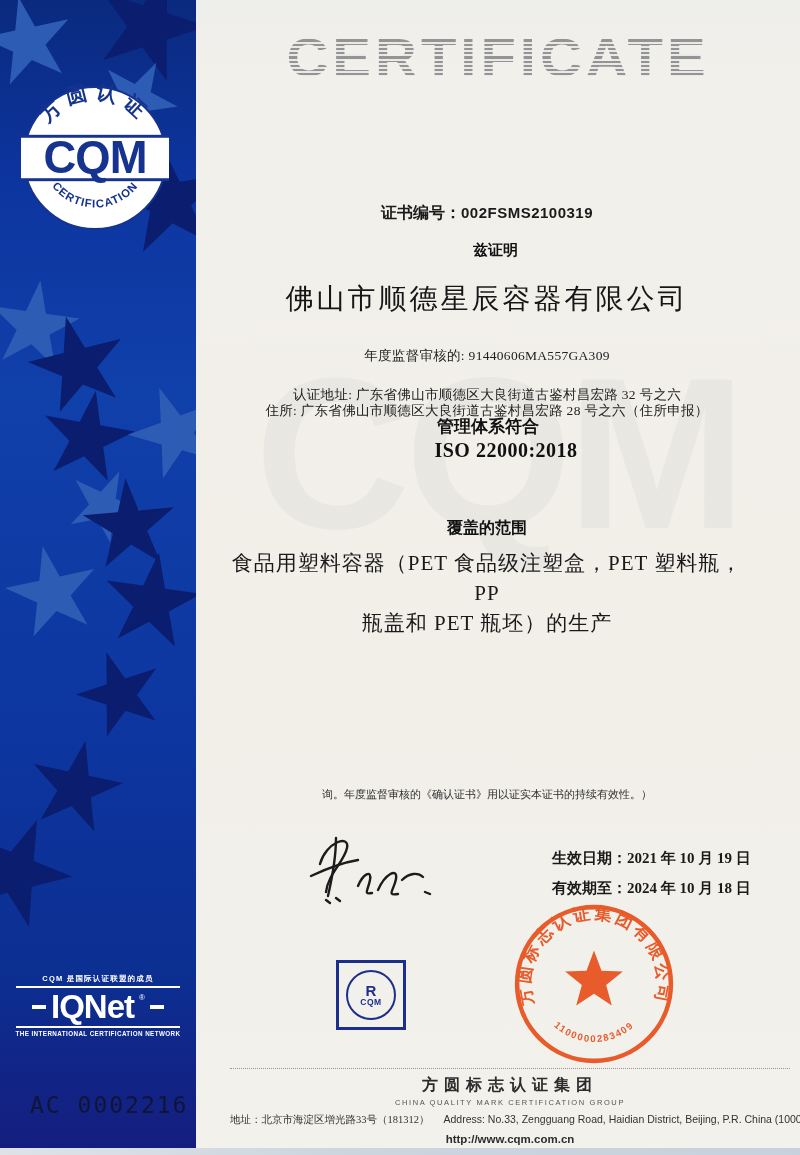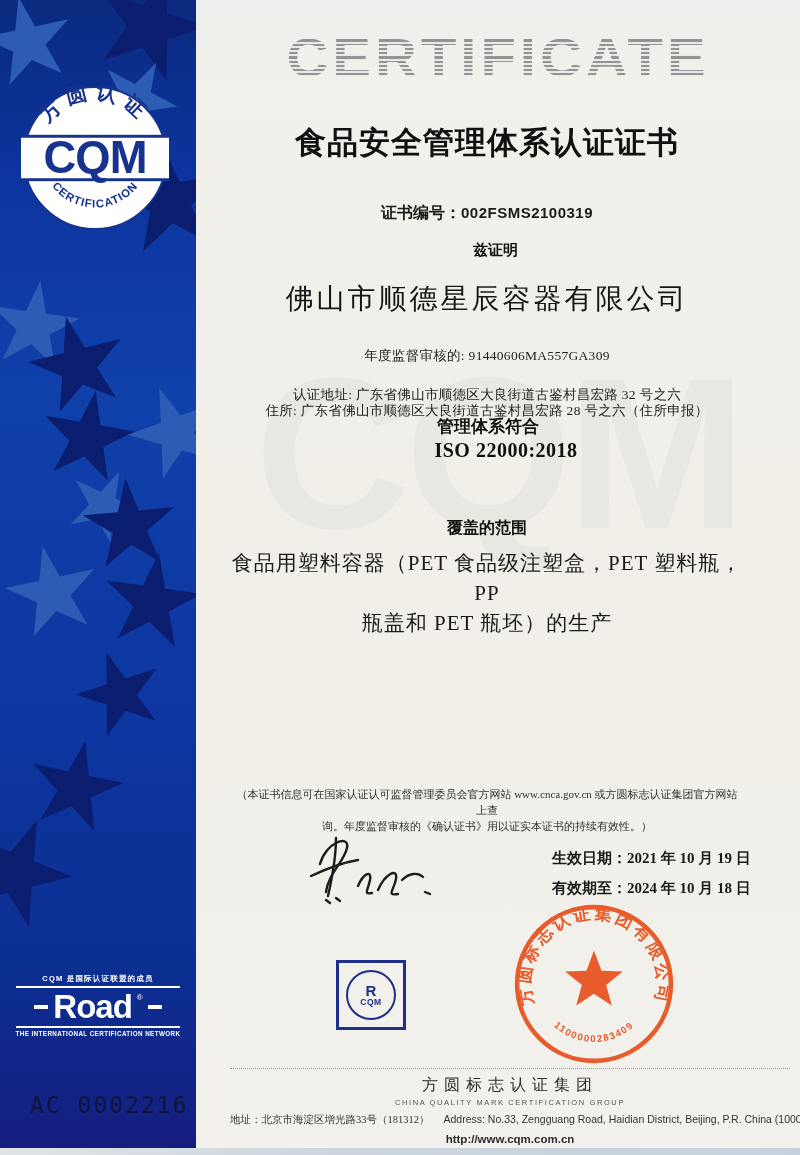--- a/index.html
+++ b/index.html
@@ -74,21 +74,21 @@
   .rcqm .circle{width:46px;height:46px;border:2.5px solid #1d2f8c;border-radius:50%;
         display:flex;flex-direction:column;align-items:center;justify-content:center;color:#1d2f8c;
         font-family:"Liberation Sans", sans-serif;font-weight:bold;}
   .rcqm .r{font-size:15px;line-height:14px;}
   .rcqm .cqm{font-size:8.5px;line-height:9px;letter-spacing:.5px;}
 
   .stamp{position:absolute;left:312px;top:898px;width:172px;height:172px;opacity:.93;}
 
   .footer{position:absolute;left:34px;right:10px;top:1068px;text-align:center;}
   .f-sep{border-top:1px dotted #999;margin-bottom:6px;}
-  .f-cn{font-size:16px;font-weight:normal;letter-spacing:6px;color:#2b2b2b;}
+  .f-cn{font-size:16px;font-weight:bold;letter-spacing:6px;color:#2b2b2b;}
   .f-en{font-size:7.5px;letter-spacing:1.6px;color:#555;margin-top:2px;
         font-family:"Liberation Sans", sans-serif;}
   .f-addr{font-size:10.5px;color:#333;margin-top:6px;white-space:nowrap;
         font-family:"Liberation Sans", sans-serif;}
   .f-addr .cnpart{font-family:"Liberation Serif", serif;margin-right:14px;}
   .f-url{font-size:11.5px;font-weight:bold;color:#2d2d2d;margin-top:6px;
         font-family:"Liberation Sans", sans-serif;}
 
   .bottom-strip{position:absolute;left:0;right:0;bottom:0;height:7px;z-index:5;
         background:linear-gradient(90deg,#dfe3e6 0%,#cdd6df 40%,#c6d1dd 100%);}
@@ -157,36 +157,35 @@
       <text font-family="Liberation Sans, sans-serif" font-size="11.5" font-weight="bold" fill="#16338f" letter-spacing="1">
         <textPath href="#cqmBot" startOffset="50%" text-anchor="middle">CERTIFICATION</textPath>
       </text>
     </svg>
 
     <div class="iqnet">
       <div class="iq-member">CQM 是国际认证联盟的成员</div>
       <div class="iq-line"></div>
       <div class="iq-row">
         <span class="iq-dash"></span>
-        <span class="iq-name">Road</span>
+        <span class="iq-name">IQNet</span>
         <span class="iq-reg">®</span>
         <span class="iq-dash"></span>
       </div>
       <div class="iq-line"></div>
       <div class="iq-tag">THE INTERNATIONAL CERTIFICATION NETWORK</div>
     </div>
 
     <div class="ac">AC 0002216</div>
   </div>
 
   <div class="paper">
     <div class="watermark">CQM</div>
 
     <h1 class="cert-heading">CERTIFICATE</h1>
-    <h2 class="title">食品安全管理体系认证证书</h2>
 
     <div class="certno">
       <span class="lbl">证书编号：</span><span class="val">002FSMS2100319</span>
     </div>
 
     <div class="attest">兹证明</div>
     <div class="company">佛山市顺德星辰容器有限公司</div>
 
     <div class="addr a1">年度监督审核的: 91440606MA557GA309</div>
     <div class="addr a2">住所: 广东省佛山市顺德区大良街道古鉴村昌宏路 28 号之六（住所申报）</div>
@@ -195,21 +194,20 @@
     <div class="sysline">管理体系符合</div>
     <div class="standard">ISO 22000:2018</div>
 
     <div class="scope-label">覆盖的范围</div>
     <div class="scope">
       <div>食品用塑料容器（PET 食品级注塑盒，PET 塑料瓶，PP</div>
       <div>瓶盖和 PET 瓶坯）的生产</div>
     </div>
 
     <div class="note">
-      <div>（本证书信息可在国家认证认可监督管理委员会官方网站 www.cnca.gov.cn 或方圆标志认证集团官方网站上查</div>
       <div>询。年度监督审核的《确认证书》用以证实本证书的持续有效性。）</div>
     </div>
 
     <svg class="signature" viewBox="0 0 140 82">
       <g fill="none" stroke="#1c1c1c" stroke-width="2.4" stroke-linecap="round">
         <path d="M16,36 C22,14 46,6 43,20 C40,34 24,46 22,64"></path>
         <path d="M7,48 C26,39 42,34 54,32"></path>
         <path d="M32,10 C32,26 29,46 24,68"></path>
         <path d="M22,72 l4,3 M32,70 l4,3"></path>
         <path d="M54,58 C59,46 68,41 66,52 C64,62 59,67 68,65"></path>

